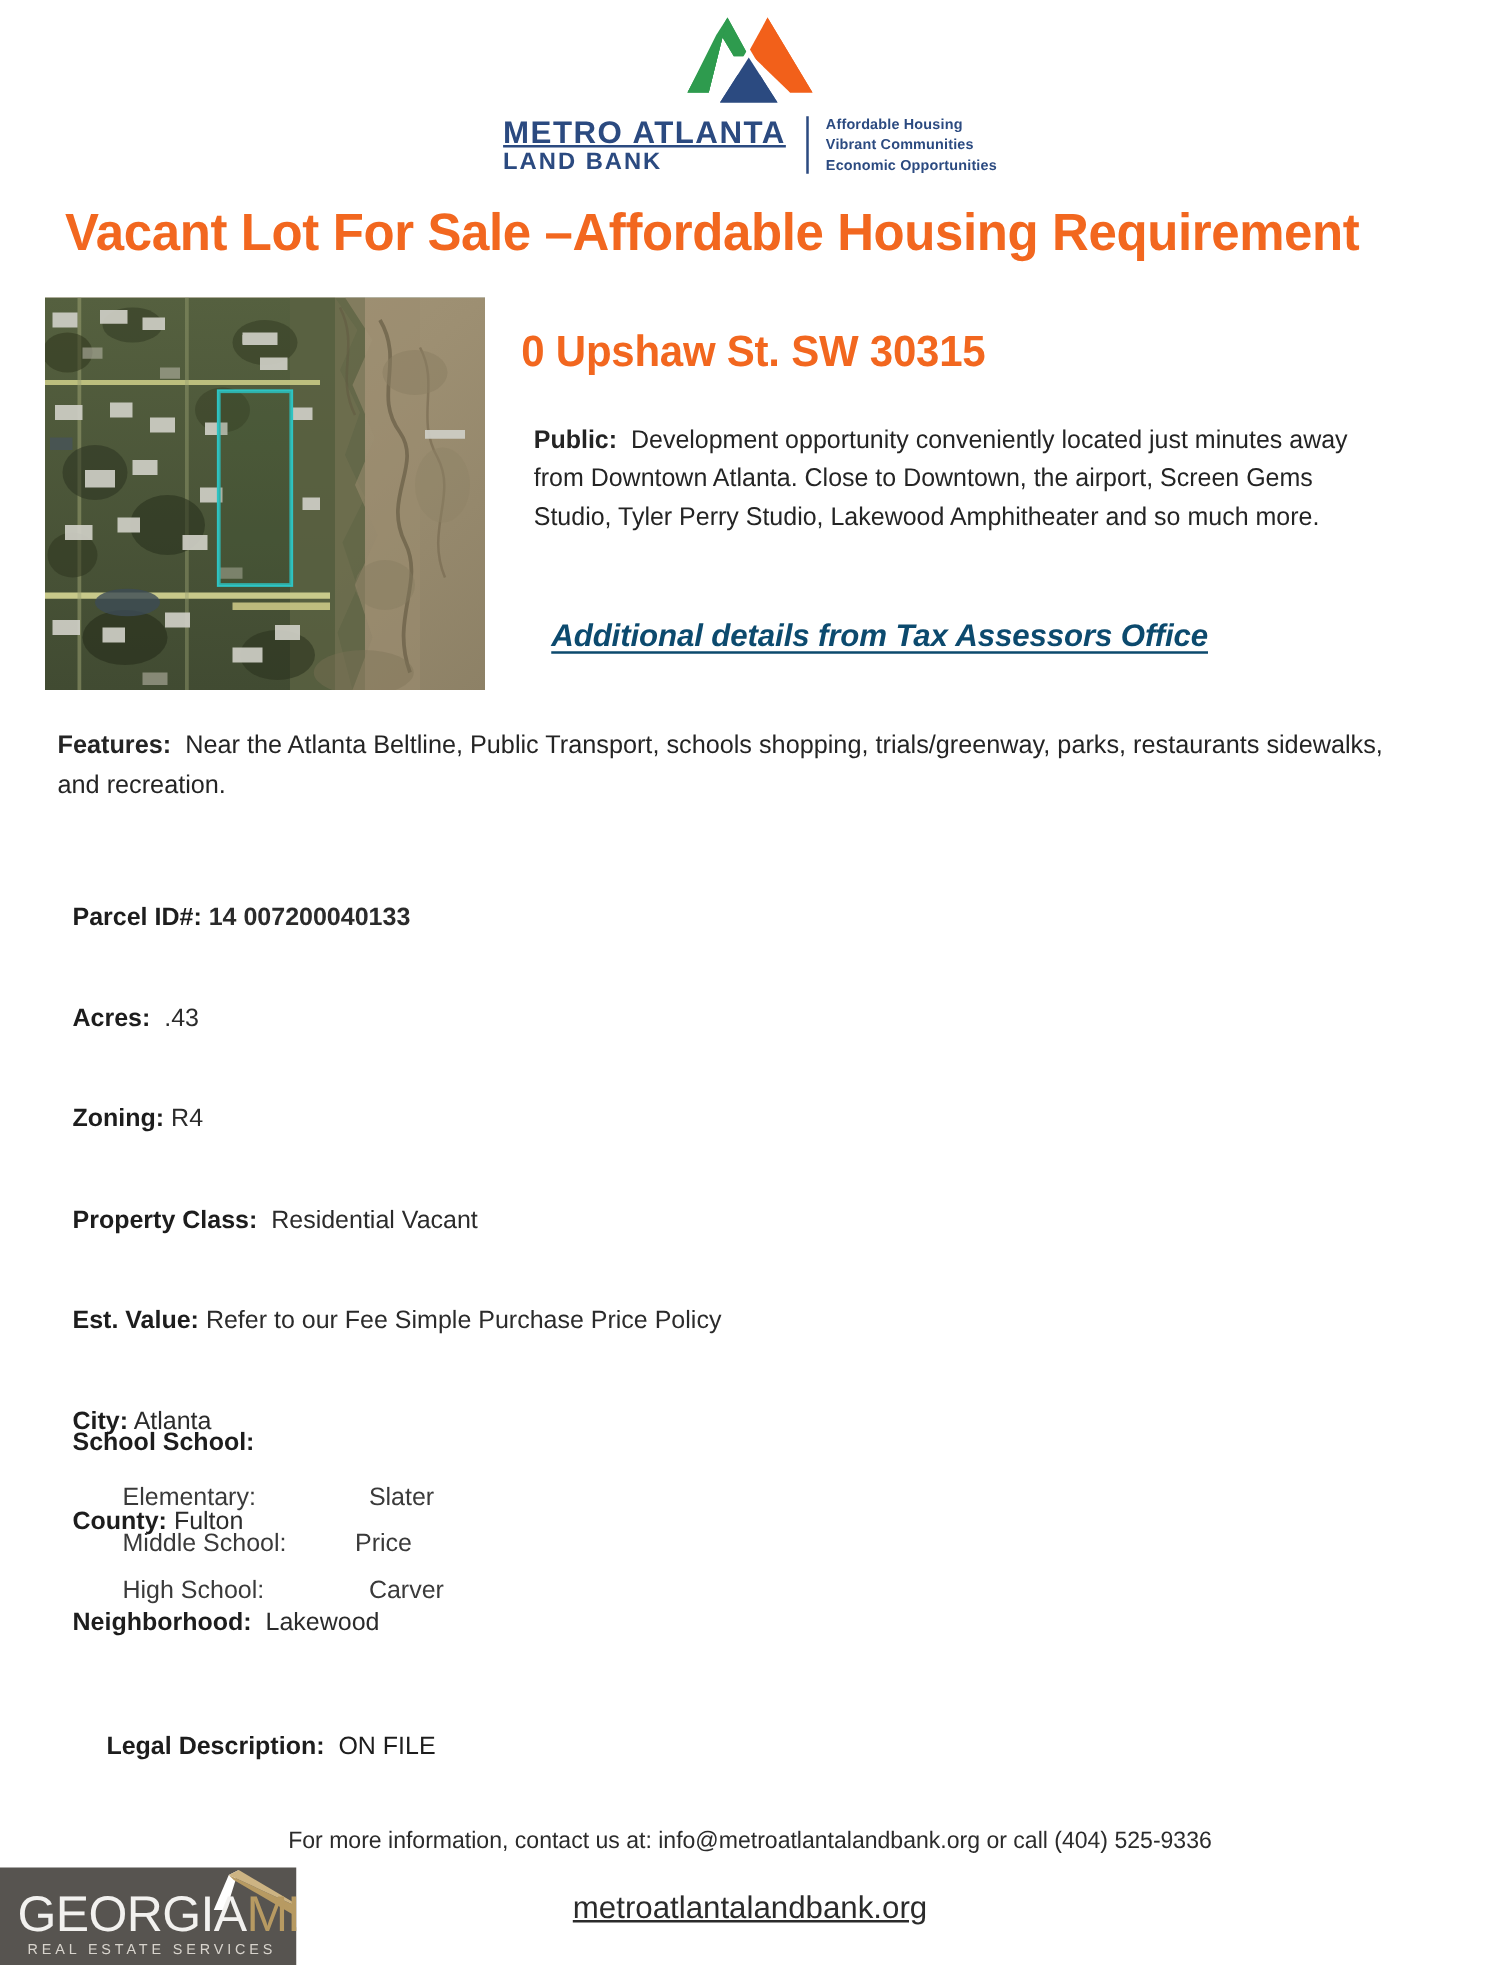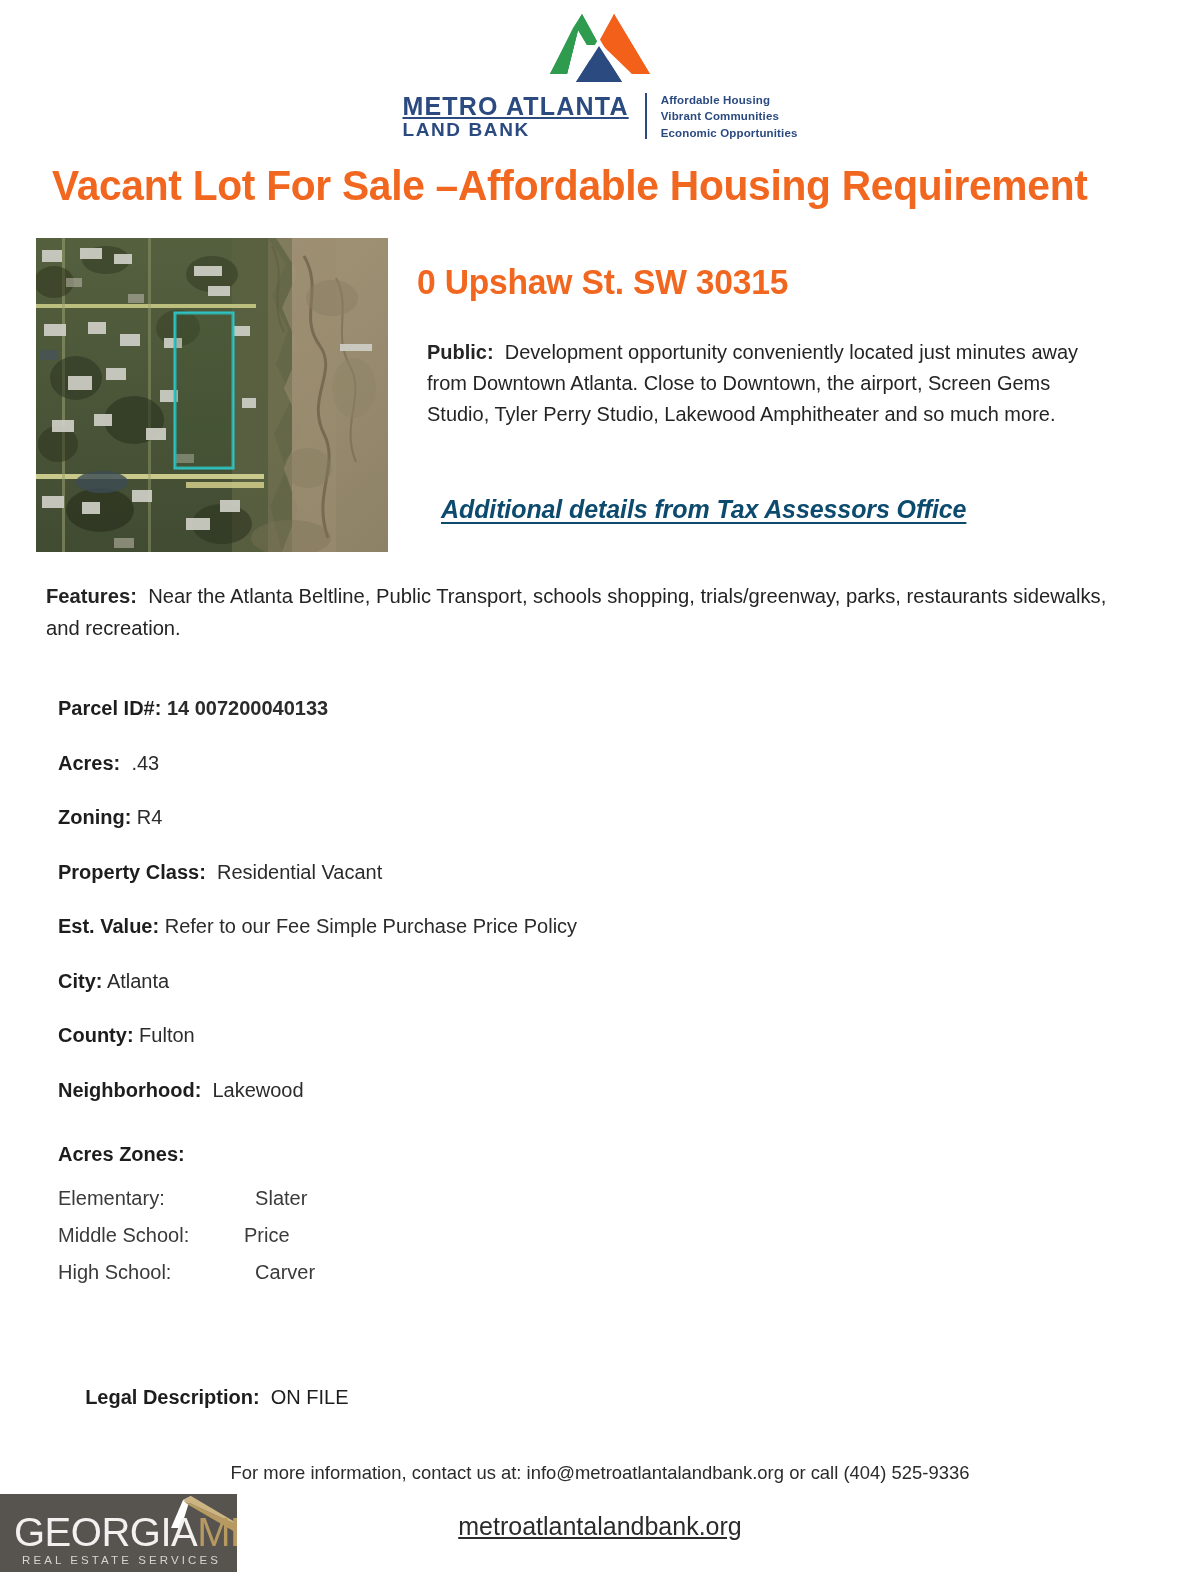--- a/index.html
+++ b/index.html
@@ -160,20 +160,21 @@
     font-family: "Liberation Sans", sans-serif;
     font-size: 20px;
     color: #1d1d1d;
   }
   .detail-row {
     height: 54.5px;
     line-height: 1.0;
     display: flex;
     align-items: flex-start;
     white-space: pre;
+    margin-top: 26px;
   }
   .detail-row .k { font-weight: bold; }
   .detail-row .v { font-weight: normal; color: #2b2b2b; }
 
   .school-zones-head {
     position: absolute;
     left: 58px;
     top: 1143px;
     font-family: "Liberation Sans", sans-serif;
     font-size: 20px;
@@ -187,21 +188,21 @@
     font-family: "Liberation Sans", sans-serif;
     font-size: 20px;
     color: #3a3a3a;
   }
   .school-row {
     display: flex;
     height: 37px;
     line-height: 1.0;
     white-space: pre;
   }
-  .school-row .sk { width: 186px; display: inline-block; }
+  .school-row .sk { width: 186px; display: inline-block; margin-left: 40px; }
   .school-row .sv { display: inline-block; }
 
   .legal {
     position: absolute;
     left: 58px;
     top: 1363px;
     font-family: "Liberation Sans", sans-serif;
     font-size: 20px;
     color: #1d1d1d;
     white-space: pre;
@@ -415,21 +416,21 @@
     <div class="detail-row"><span class="k">Parcel ID#:</span><span class="v" style="font-weight: bold;"> 14 007200040133</span></div>
     <div class="detail-row"><span class="k">Acres:</span><span class="v">  .43</span></div>
     <div class="detail-row"><span class="k">Zoning:</span><span class="v"> R4</span></div>
     <div class="detail-row"><span class="k">Property Class:</span><span class="v">  Residential Vacant</span></div>
     <div class="detail-row"><span class="k">Est. Value:</span><span class="v"> Refer to our Fee Simple Purchase Price Policy</span></div>
     <div class="detail-row"><span class="k">City:</span><span class="v"> Atlanta</span></div>
     <div class="detail-row"><span class="k">County:</span><span class="v"> Fulton</span></div>
     <div class="detail-row"><span class="k">Neighborhood:</span><span class="v">  Lakewood</span></div>
   </div>
 
-<div class="school-zones-head">Acres Zones:</div>
+<div class="school-zones-head">School School:</div>
 <div class="school-list" id="school-list">
     <div class="school-row"><span class="sk">Elementary:</span><span class="sv">  Slater</span></div>
     <div class="school-row"><span class="sk">Middle School:</span><span class="sv">Price</span></div>
     <div class="school-row"><span class="sk">High School:</span><span class="sv">  Carver</span></div>
   </div>
 
 <div class="legal">
   <span class="k">Legal Description:</span><span class="v">  ON FILE</span>
 </div>
 

